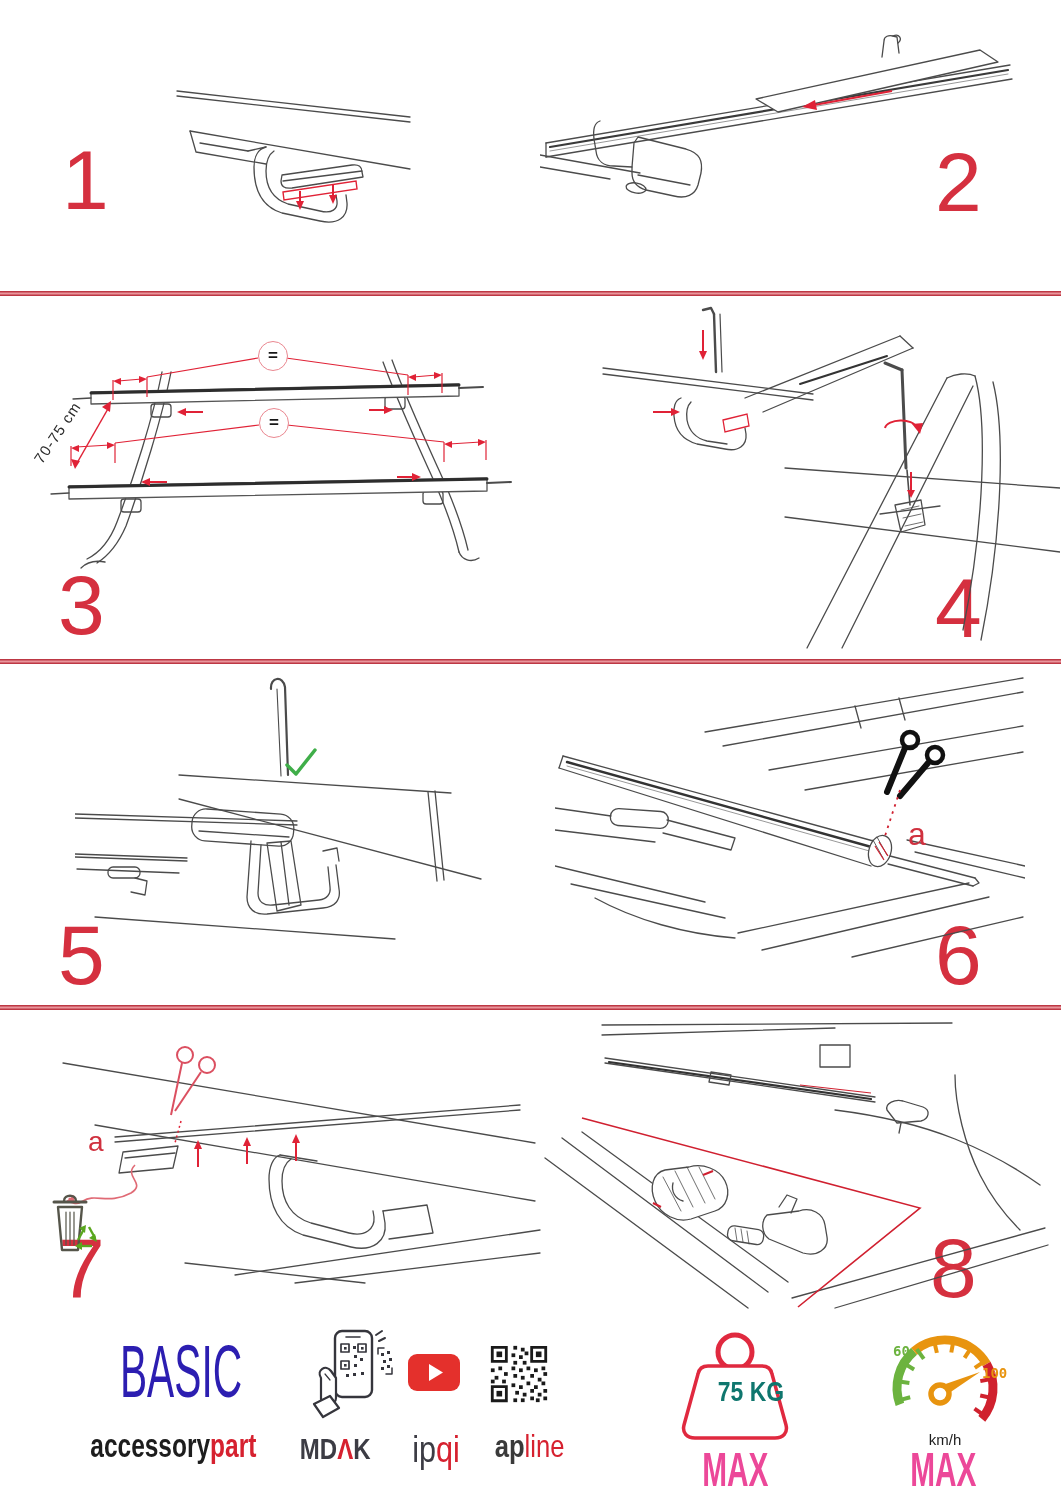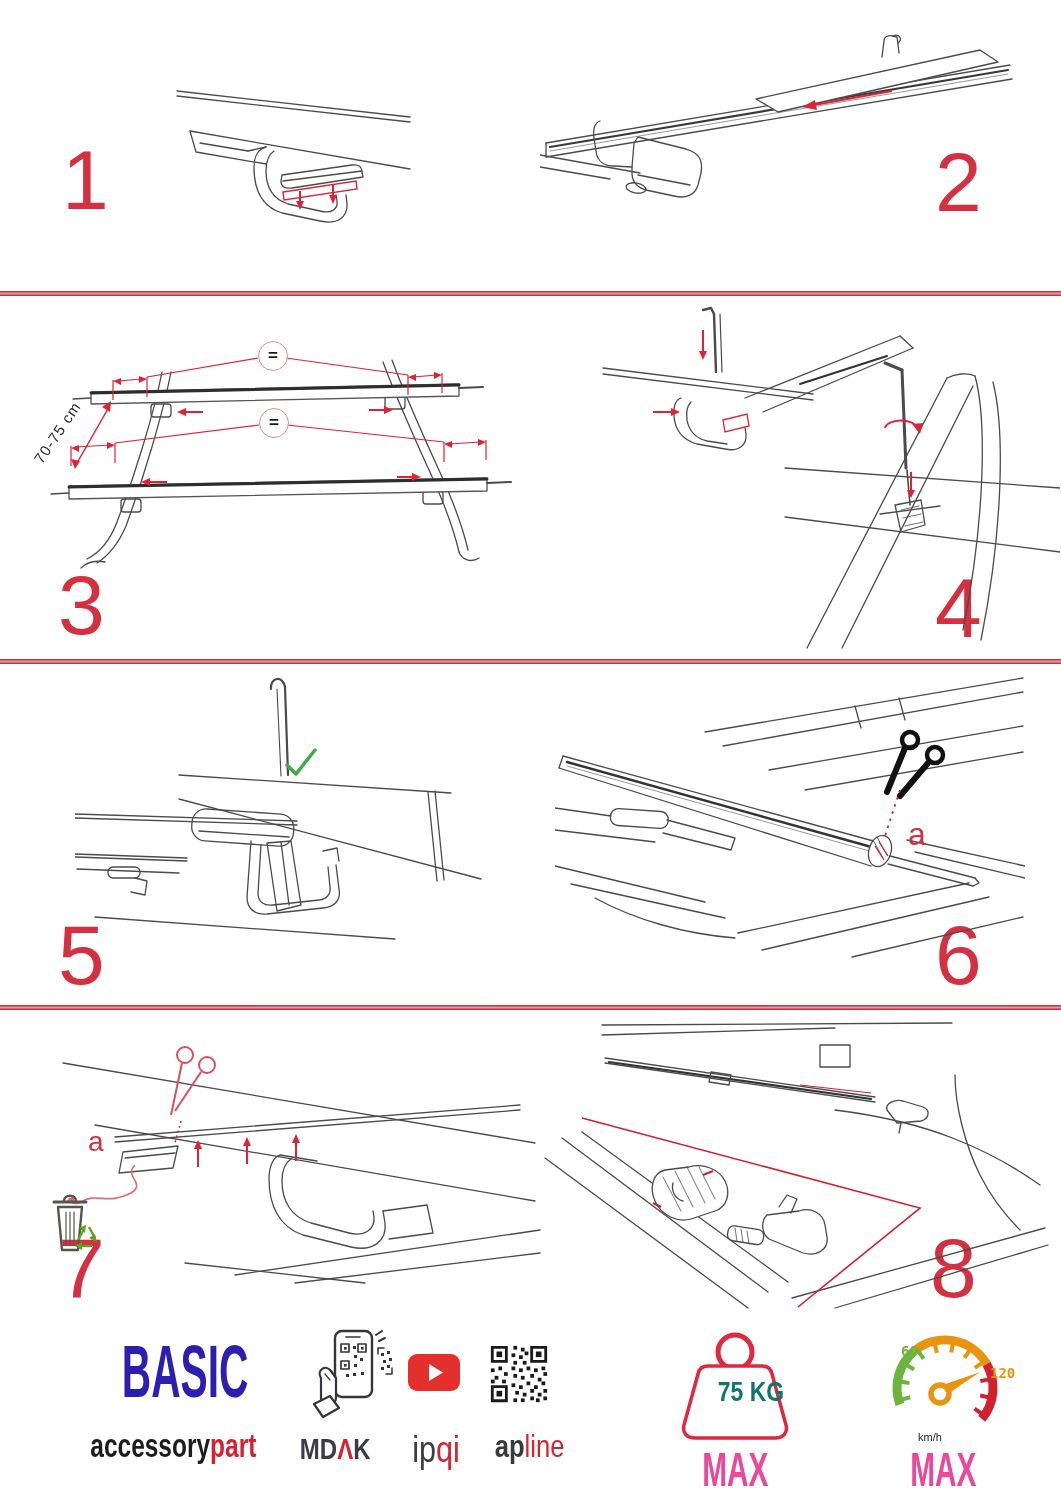--- a/index.html
+++ b/index.html
@@ -11,28 +11,28 @@
   .ill{position:absolute;}
   .ill svg{display:block;}
   .eqcircle{position:absolute;width:28px;height:28px;border:1.6px solid #ea8790;border-radius:50%;
             display:flex;align-items:center;justify-content:center;
             font-weight:700;font-size:17px;color:#161616;background:#fff;}
   .distlabel{position:absolute;color:#2b2b2b;font-size:15px;letter-spacing:1px;
              transform:rotate(-56deg);transform-origin:center;white-space:nowrap;}
   .cutlabel{position:absolute;color:#d0313f;font-size:32px;line-height:1;}
   .cond{display:inline-block;transform-origin:center;white-space:nowrap;}
   .brandline1{position:absolute;left:70px;top:1338px;width:150px;text-align:left;
-              color:#2c1eb1;font-size:74px;font-weight:700;line-height:0.92;}
+              color:#2c1eb1;font-size:74px;font-weight:400;line-height:0.92;}
   .brandline2{position:absolute;left:58px;top:1428px;width:214px;text-align:right;
               font-size:34px;font-weight:700;color:#1d1d1d;line-height:1;}
   .red{color:#d6212f;}
   .partnerlabel{position:absolute;text-align:center;color:#3c3c44;line-height:1;}
   .maxlabel{position:absolute;text-align:center;color:#ec4899;font-size:48px;font-weight:700;line-height:1;}
-  .gaugedigit{position:absolute;font-family:"DejaVu Sans Mono",monospace;font-weight:700;font-size:14px;line-height:1;margin-left:8px;}
-  .kmh{position:absolute;color:#1d1d1d;font-size:11px;line-height:1;}
+  .gaugedigit{position:absolute;font-family:"DejaVu Sans Mono",monospace;font-weight:700;font-size:14px;line-height:1;}
+  .kmh{position:absolute;text-align:center;color:#1d1d1d;font-size:15px;line-height:1;}
   .weightval{position:absolute;left:676px;top:1379px;width:150px;text-align:center;
              color:#0f766e;font-size:27px;font-weight:700;line-height:1;}
 </style>
 </head>
 <body>
 
 <div class="canvas">
 
   <div class="stepnum" style="left:62px;top:138px;">1</div>
   <div class="stepnum" style="left:935px;top:140px;">2</div>
@@ -520,17 +520,17 @@
           <line x1="122.1" y1="52.8" x2="110.3" y2="55.1"></line>
             <line x1="121.9" y1="72.0" x2="110.2" y2="69.5"></line>
           <line x1="114.3" y1="89.5" x2="104.5" y2="82.7"></line>
         </g>
         <polygon points="64,62 66,76 110,46" fill="#e8940f" stroke="none"></polygon>
         <circle cx="70" cy="68" r="9" stroke="#e8940f" stroke-width="5.5" fill="#fff"></circle>
       </g>
     </svg>
   </div>
   <div class="gaugedigit" style="left:893px;top:1344px;color:#6cb33f;">60</div>
-  <div class="gaugedigit" style="left:982px;top:1366px;color:#e8940f;">120</div>
+  <div class="gaugedigit" style="left:982px;top:1366px;color:#e8940f;">100</div>
   <div class="kmh" style="left:918px;top:1432px;width:54px;">km/h</div>
   <div class="maxlabel" style="left:868px;top:1446px;width:150px;"><span class="cond" style="transform:scaleX(0.62);">MAX</span></div>
 
 </div>
 
 </body></html>

